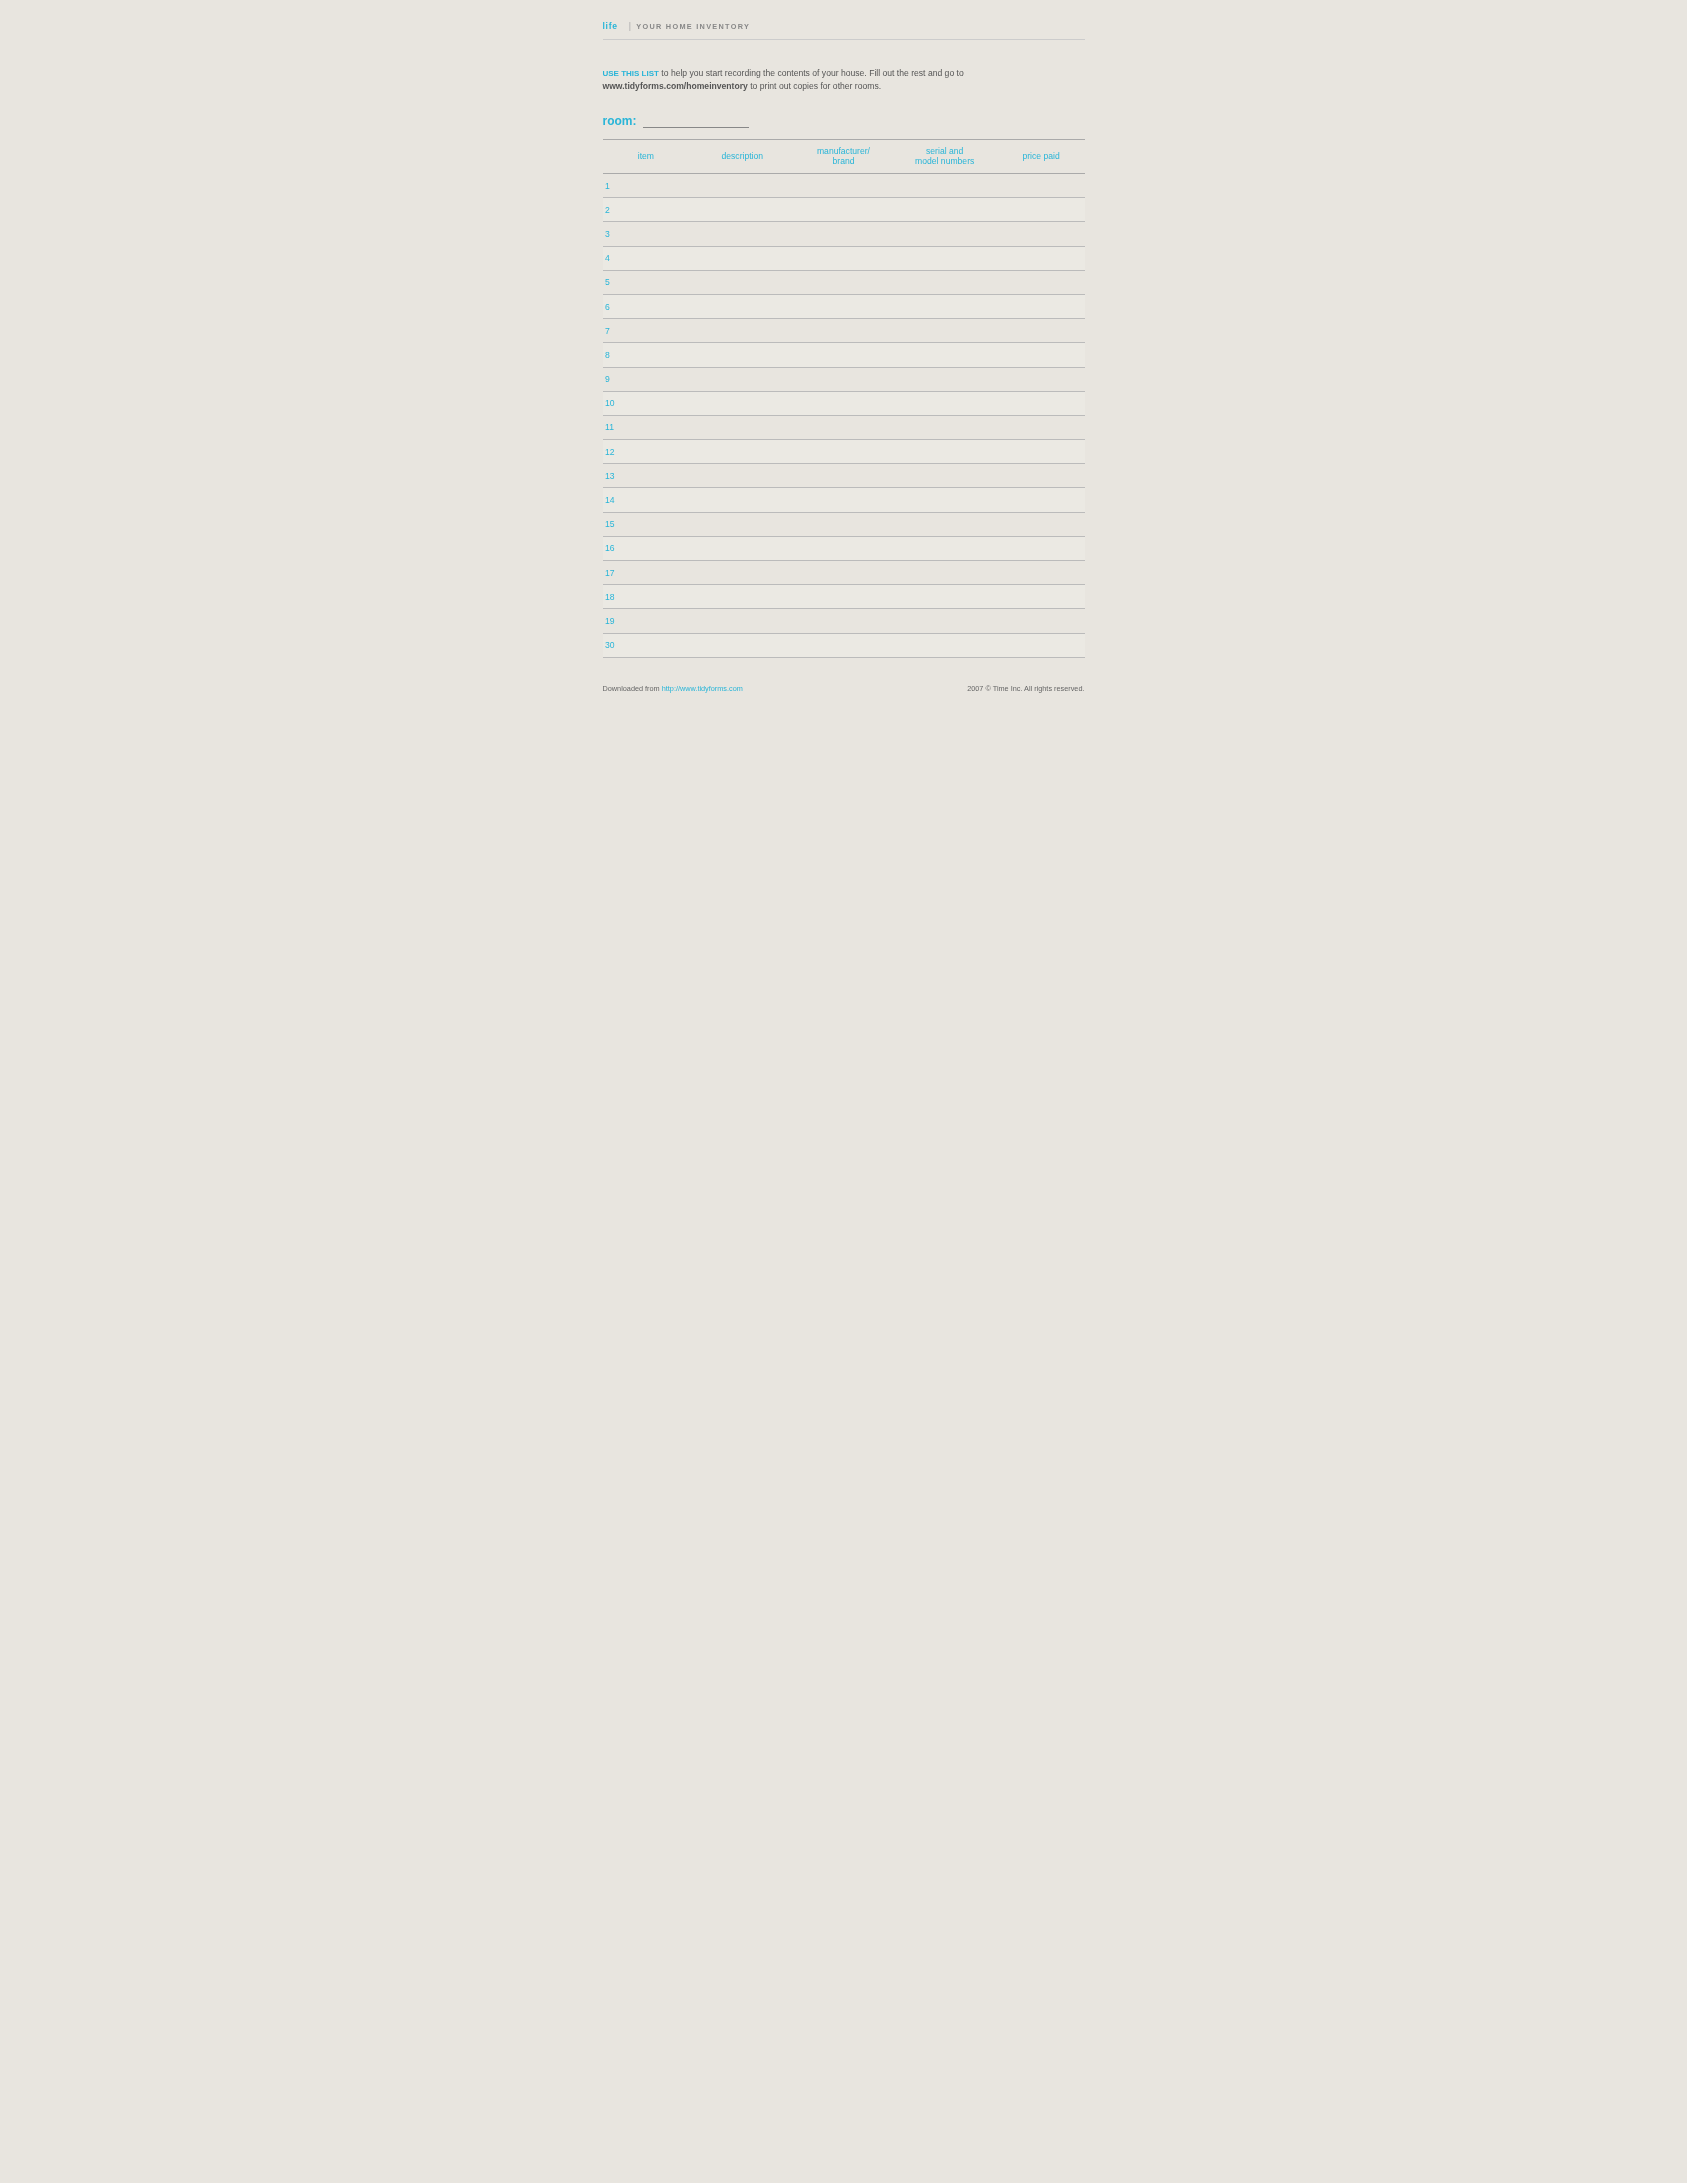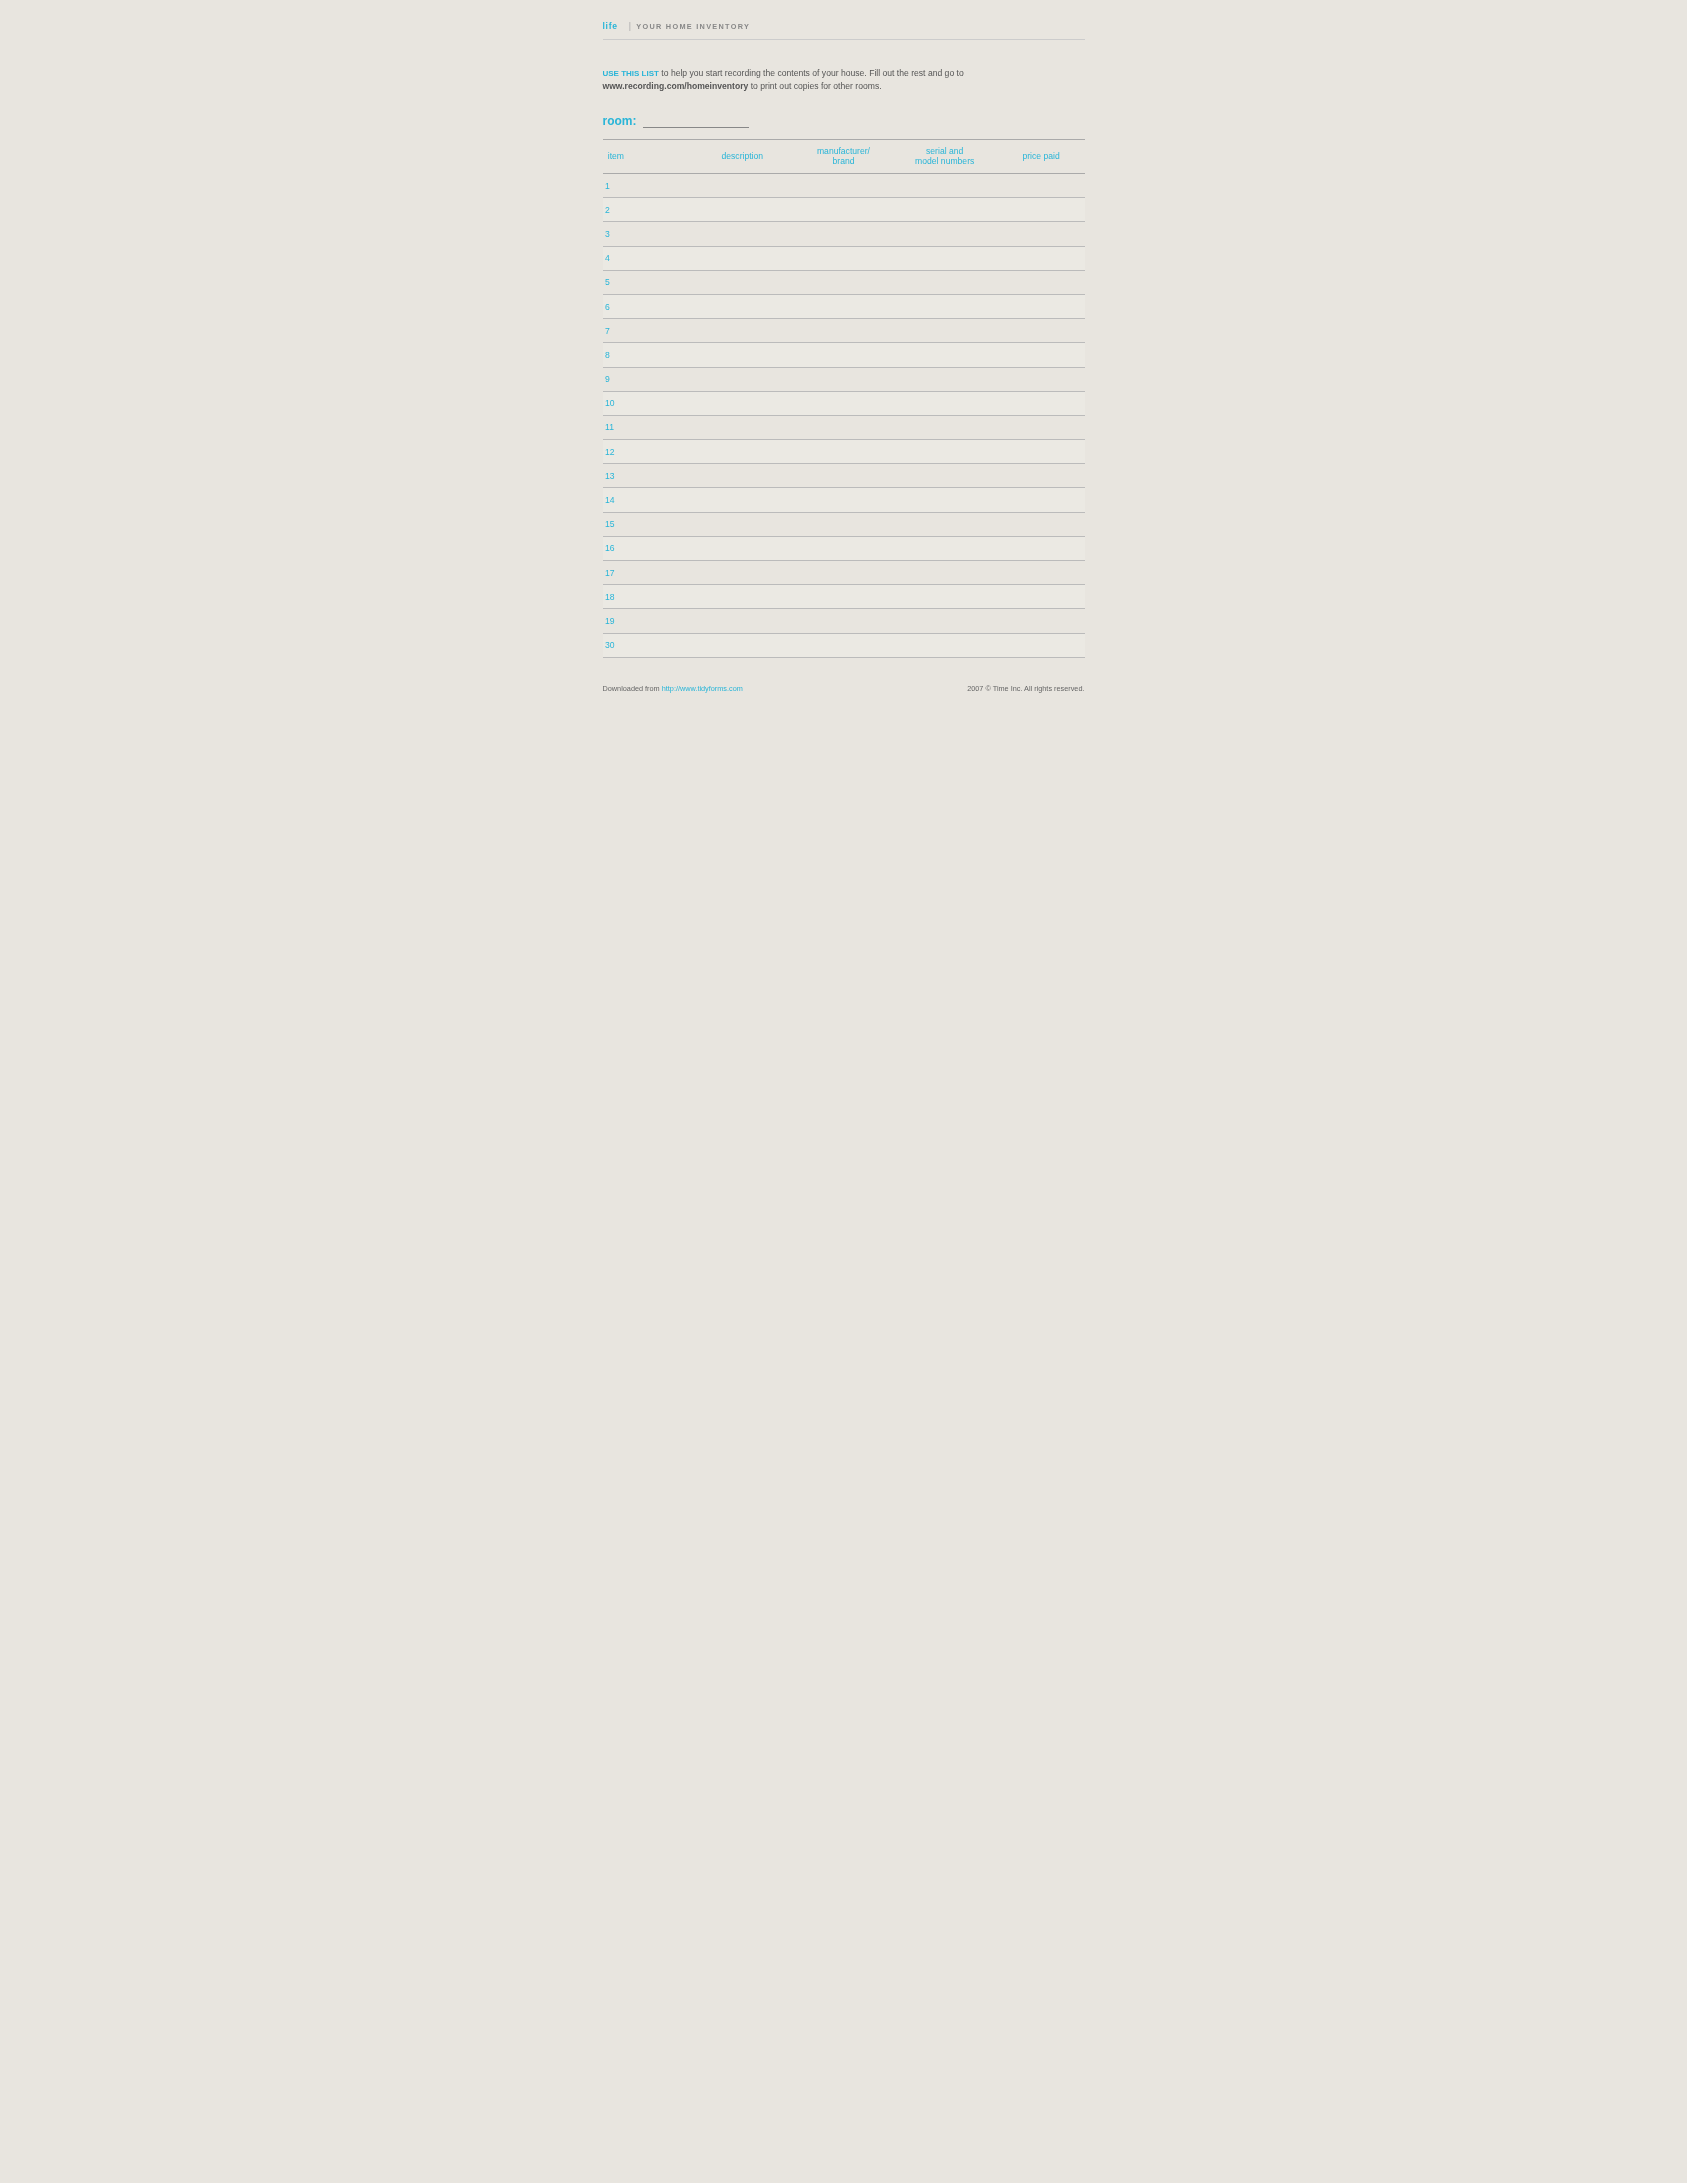--- a/index.html
+++ b/index.html
@@ -124,21 +124,21 @@
       font-size: 8.6px;
       font-weight: normal;
       text-align: center;
       padding: 6.6px 5.3px;
       border-top: 0.7px solid #aaa;
       border-bottom: 0.7px solid #aaa;
       vertical-align: middle;
     }
 
     .inventory-table th.item-col {
-      text-align: left;
+      text-align: center;
       width: 18%;
     }
 
     .inventory-table th.desc-col {
       text-align: center;
       width: 22%;
     }
 
     .inventory-table th.mfr-col {
       text-align: center;
@@ -209,21 +209,21 @@
 <div class="page">
 
   <div class="header">
     <span class="header-life">life</span>
     <span class="header-divider">|</span>
     <span class="header-title">YOUR HOME INVENTORY</span>
   </div>
 
 
   <div class="intro-text">
-    <span class="highlight">USE THIS LIST</span><span> to help you start recording the contents of your house. Fill out the rest and go to </span><span class="website">www.recording.com/homeinventory</span><span> to print out copies for other rooms.</span>
+    <span class="highlight">USE THIS LIST</span><span> to help you start recording the contents of your house. Fill out the rest and go to </span><span class="website">www.tidyforms.com/homeinventory</span><span> to print out copies for other rooms.</span>
   </div>
 
   <div class="room-label-row">
     <span class="room-label">room:</span>
     <div class="room-underline"></div>
   </div>
 
   <table class="inventory-table">
     <thead>
       <tr>

